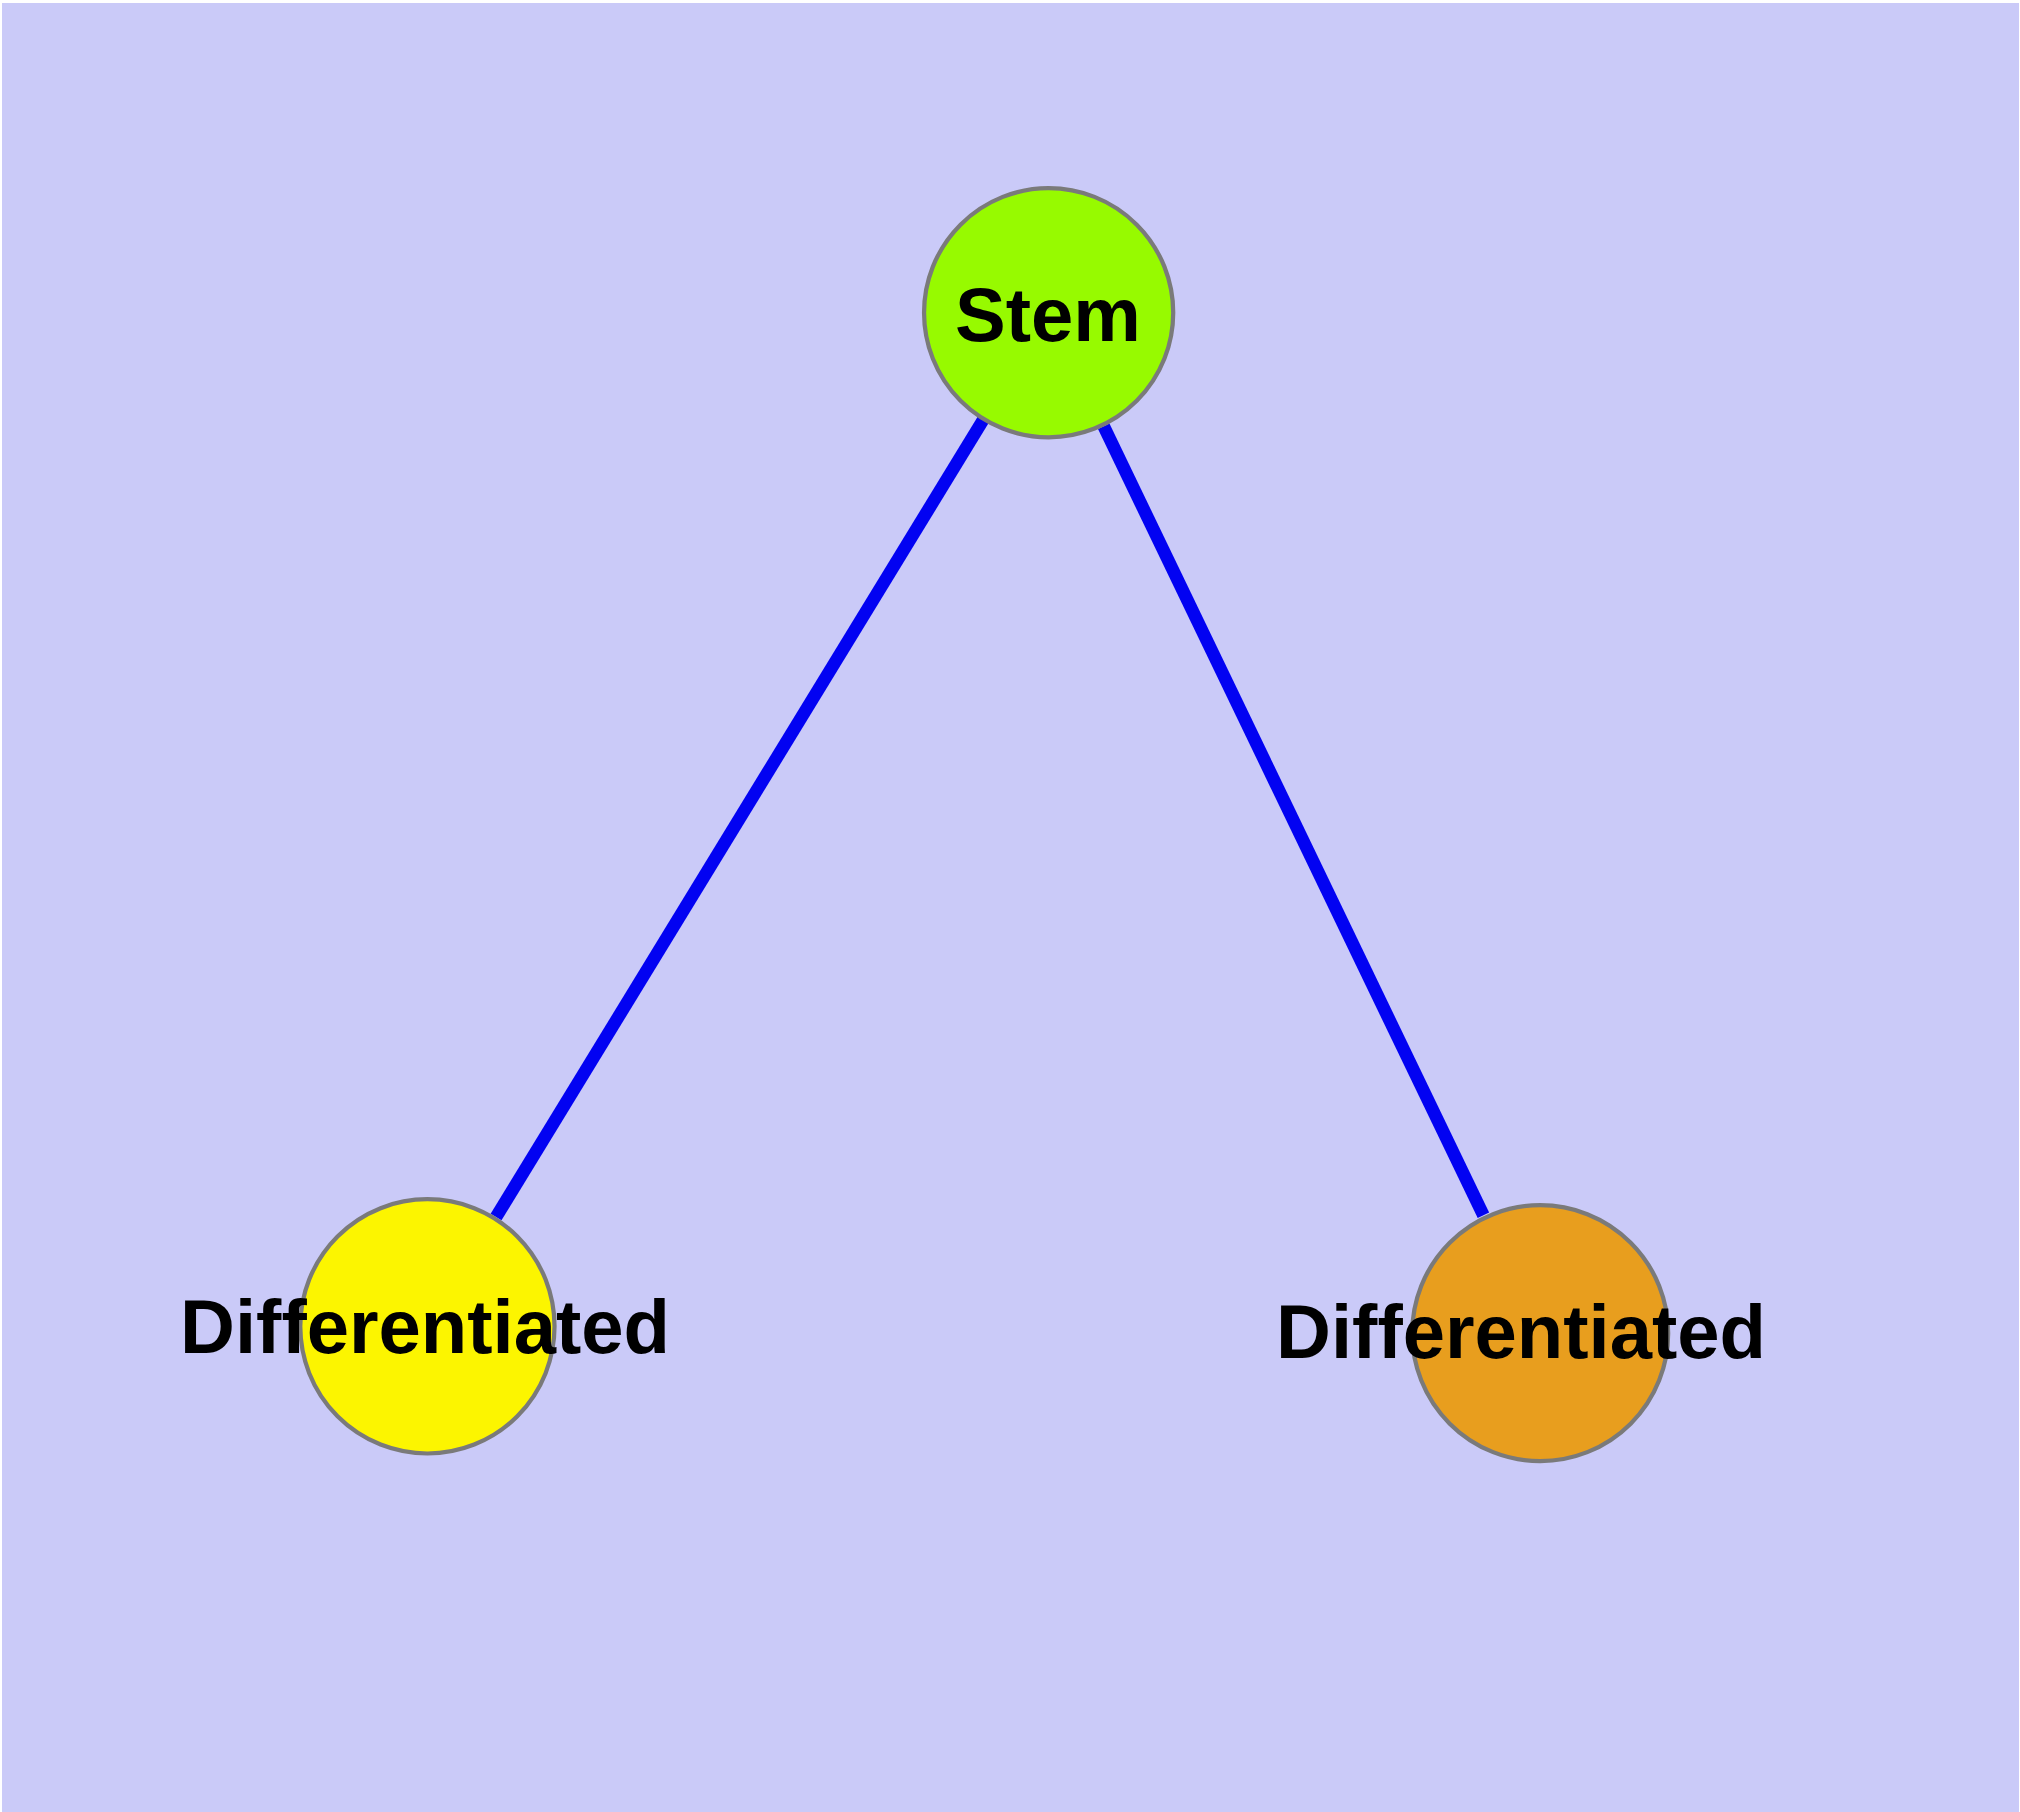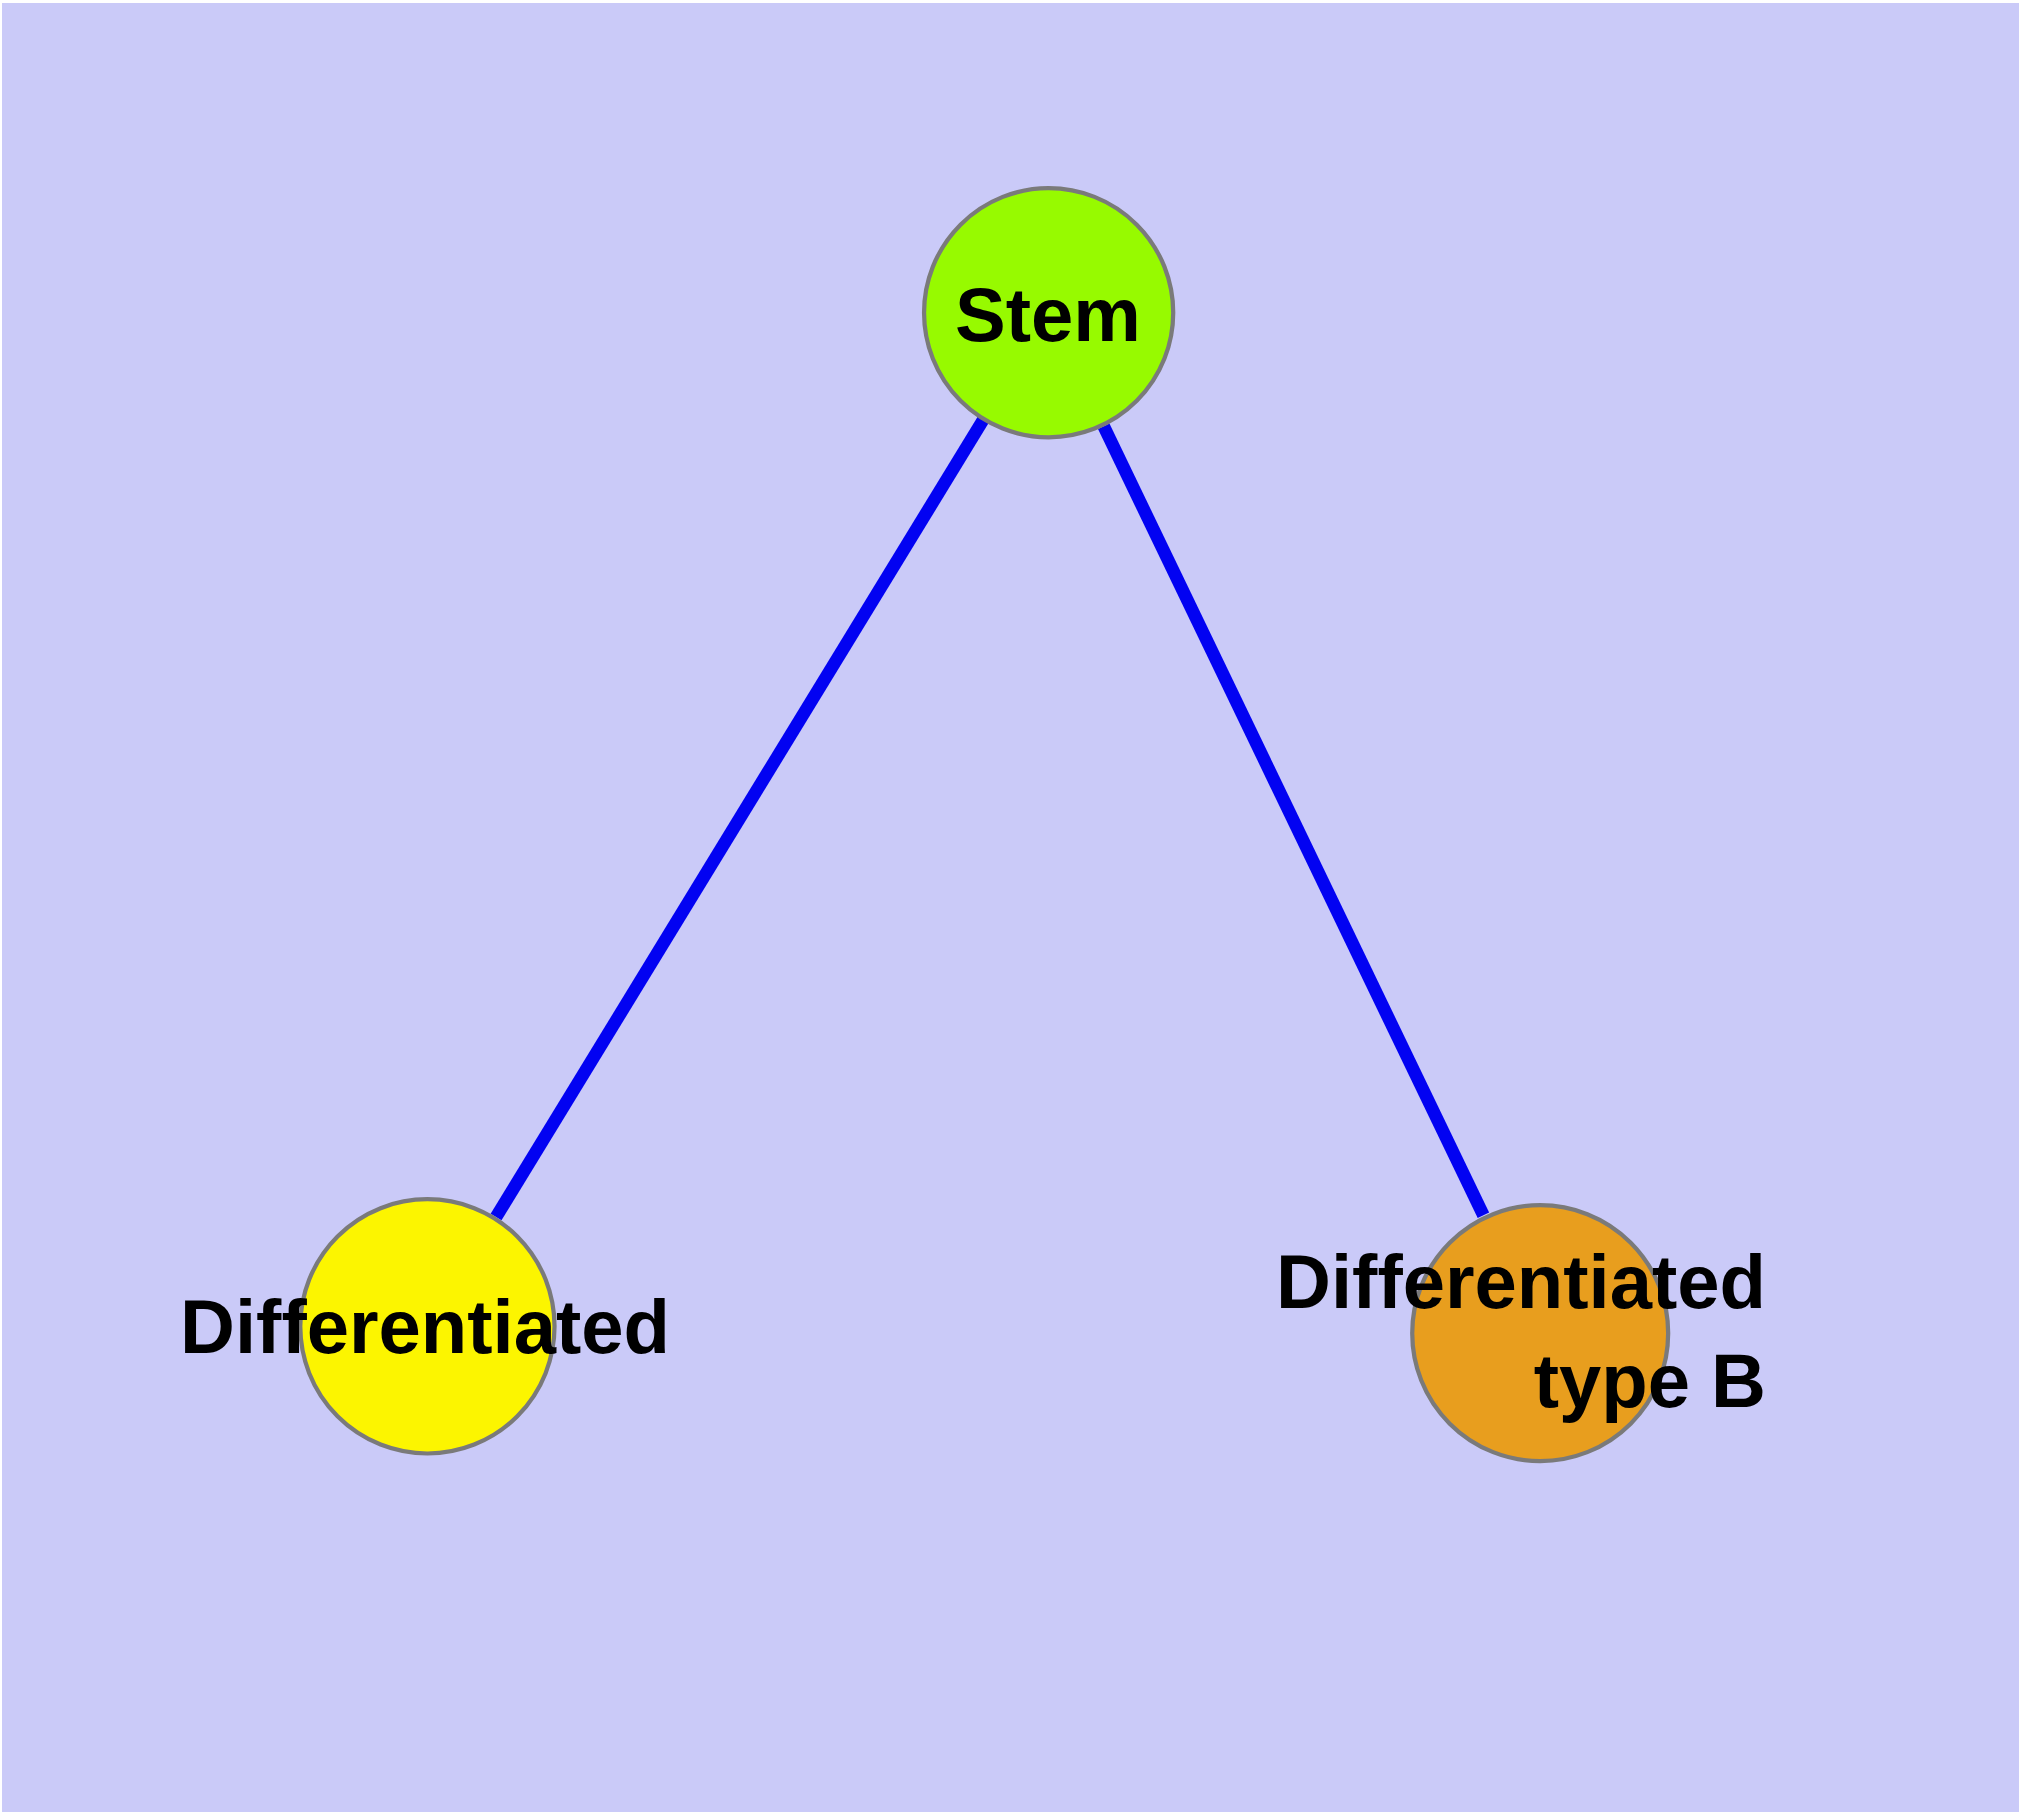--- a/index.html
+++ b/index.html
@@ -43,21 +43,21 @@
     stroke-width: 15;
     stroke-linecap: butt;
   }
   .node-label {
     position: absolute;
     transform: translate(-50%, -50%);
     color: #000000;
     font-weight: bold;
     font-size: 76px;
     line-height: 1.3;
-    text-align: right;
+    text-align: left;
     white-space: nowrap;
   }
 </style>
 </head>
 <body>
 
 <div class="canvas">
 
   <div class="top-strip"></div>
   <div class="edge-strip-left"></div>
@@ -73,17 +73,16 @@
   </svg>
 
   <div class="node-label" style="left:1048px; top:315px;">Stem</div>
 
   <div class="node-label" style="left:425px; top:1327px;">
     <div>Differentiated</div>
   </div>
 
   <div class="node-label" style="left:1521px; top:1332px;">
     <div>Differentiated</div>
-    <div>type B</div>
   </div>
 
 </div>
 
 
 </body></html>

